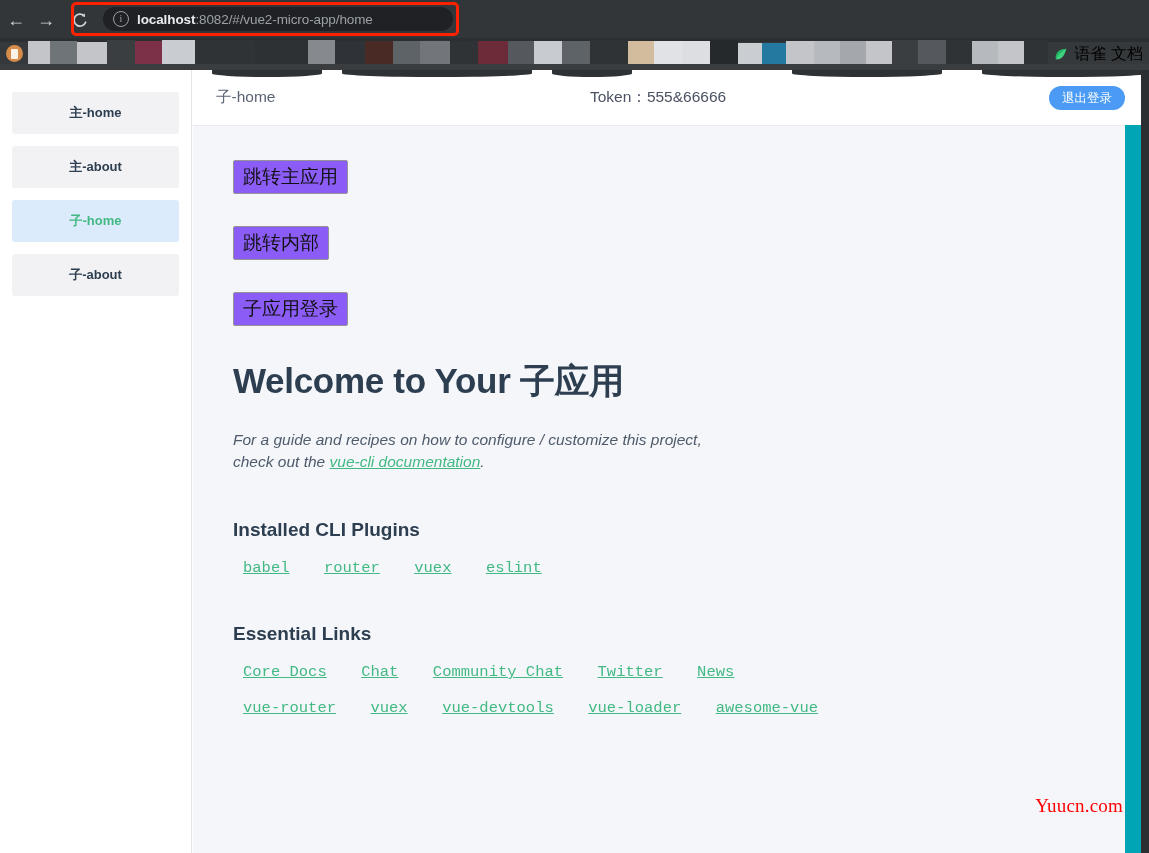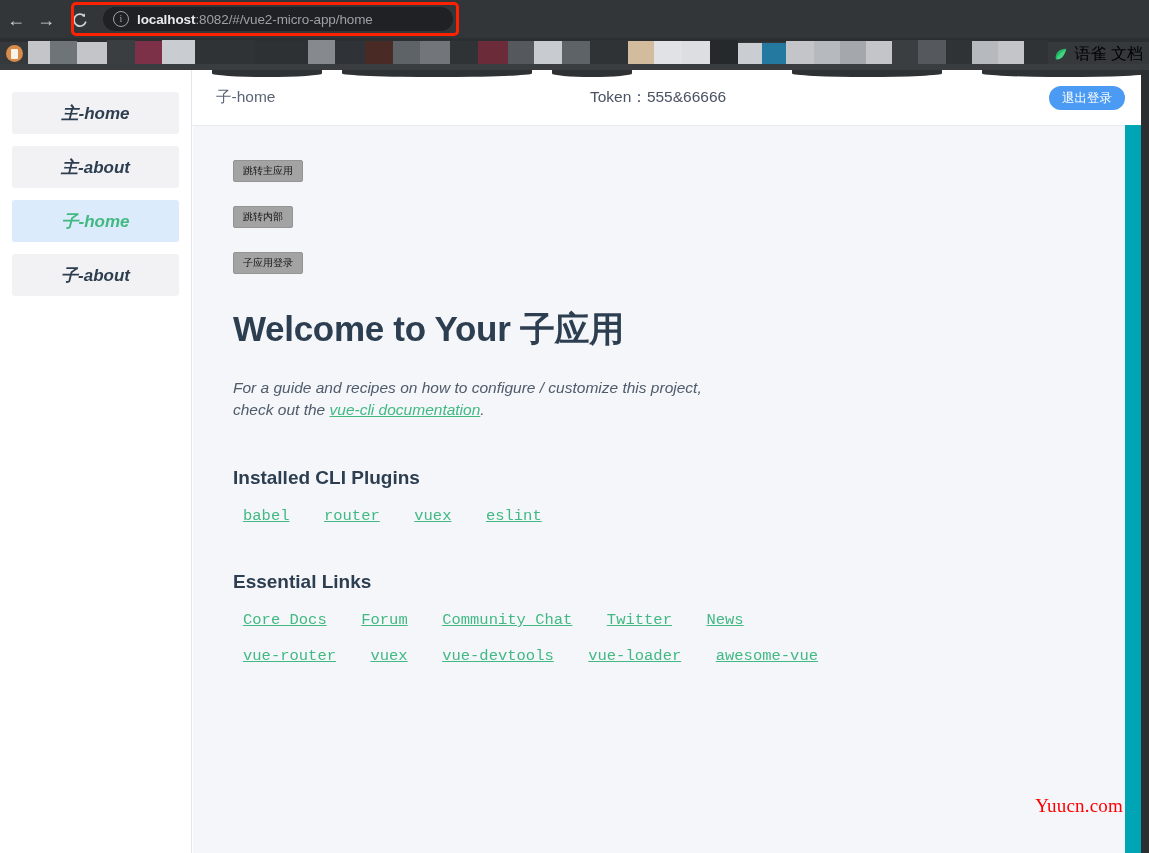--- a/index.html
+++ b/index.html
@@ -156,26 +156,25 @@
     padding-top: 22px;
   }
   .side-item {
     margin: 0 12px 12px 12px;
     height: 42px;
     background: #f2f2f4;
     border-radius: 3px;
     display: flex;
     align-items: center;
     justify-content: center;
-    font-size: 17px;
+    font-size: 13px;
     font-weight: 700;
     color: #2c3e50;
     cursor: pointer;
     user-select: none;
-    font-style: italic;
   }
   .side-item.active {
     background: #dcebfb;
     color: #42b983;
   }
 
   
   #app-header {
     position: absolute;
     left: 192px; top: 0;
@@ -227,26 +226,26 @@
     left: 193px; top: 56px;
     width: 956px;
     height: 727px;
     background: #f4f6fa;
     overflow: hidden;
   }
   #content-inner { padding: 34px 0 0 40px; }
 
   .plain-button {
     display: block;
-    margin-bottom: 24px;
+    margin-bottom: 32px;
     padding: 3px 9px;
-    background: #a3a3a3;
+    background: #8b5cf6;
     border: 1px solid #949494;
     border-radius: 2px;
-    font-size: 10px;
+    font-size: 19px;
     font-family: "Liberation Sans", "DejaVu Sans", sans-serif;
     color: #111111;
     cursor: pointer;
   }
 
   h1#welcome-heading {
     margin: 32px 0 0 0;
     font-size: 35px;
     font-weight: 700;
     color: #2c3e50;
@@ -423,21 +422,21 @@
       <ul class="link-row">
         <li><a href="#">babel</a></li>
         <li><a href="#">router</a></li>
         <li><a href="#">vuex</a></li>
         <li><a href="#">eslint</a></li>
       </ul>
 
       <h3 class="section-heading">Essential Links</h3>
       <ul class="link-row">
         <li><a href="#">Core Docs</a></li>
-        <li><a href="#">Forum</a></li>
+        <li><a href="#">Chat</a></li>
         <li><a href="#">Community Chat</a></li>
         <li><a href="#">Twitter</a></li>
         <li><a href="#">News</a></li>
       </ul>
 
       <ul class="link-row">
         <li><a href="#">vue-router</a></li>
         <li><a href="#">vuex</a></li>
         <li><a href="#">vue-devtools</a></li>
         <li><a href="#">vue-loader</a></li>

